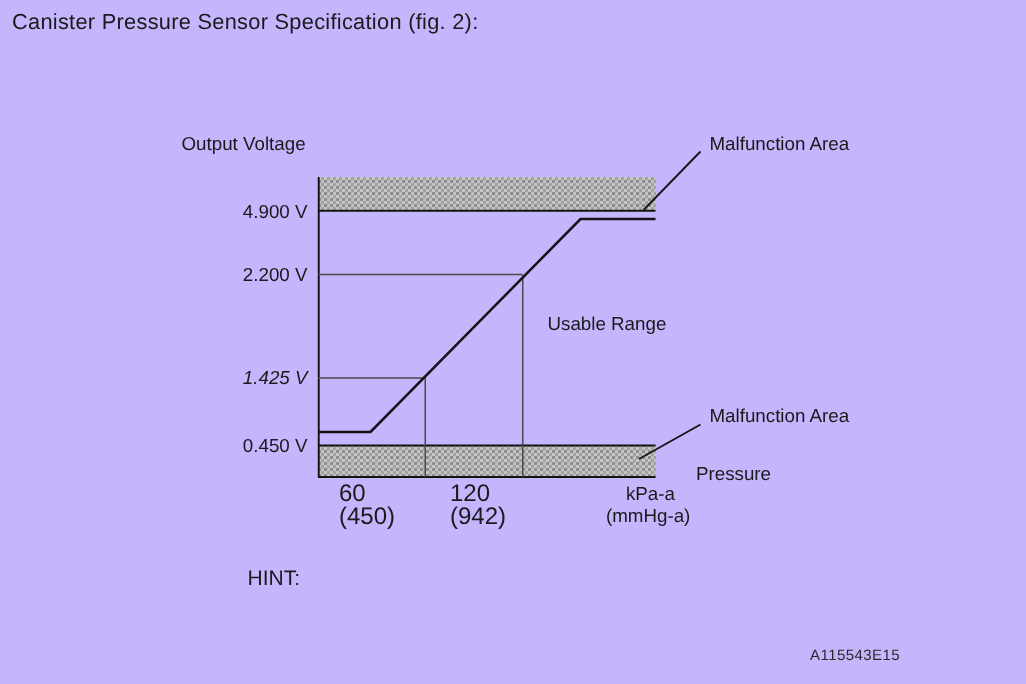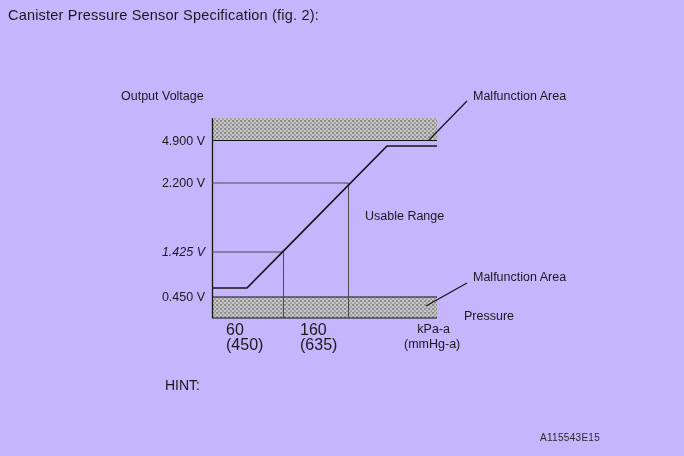--- a/index.html
+++ b/index.html
@@ -88,22 +88,22 @@
   <div class="abs annot" style="left:365px;top:209px;">Usable Range</div>
 
   <div class="abs annot" style="left:473px;top:89px;">Malfunction Area</div>
   <div class="abs annot" style="left:473px;top:270px;">Malfunction Area</div>
 
   <div class="abs xlab" style="left:226px;top:322px;">
     <div>60</div>
     <div>(450)</div>
   </div>
   <div class="abs xlab" style="left:300px;top:322px;">
-    <div>160</div>
-    <div>(635)</div>
+    <div>120</div>
+    <div>(942)</div>
   </div>
   <div class="abs xunits" style="left:404px;top:322px;">
     <div style="padding-left:3px;">kPa-a</div>
     <div>(mmHg-a)</div>
   </div>
 
   <div class="abs annot" style="left:464px;top:309px;">Pressure</div>
 
   <div class="abs hint-head">HINT:</div>
 

